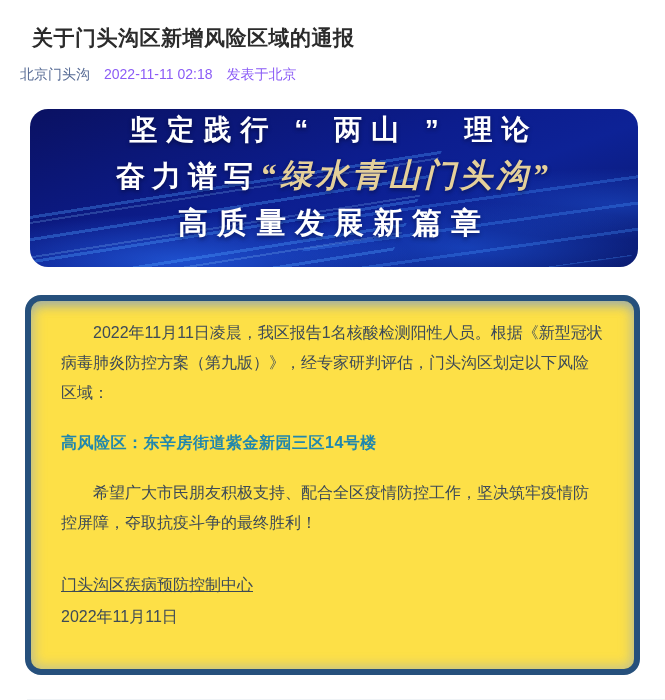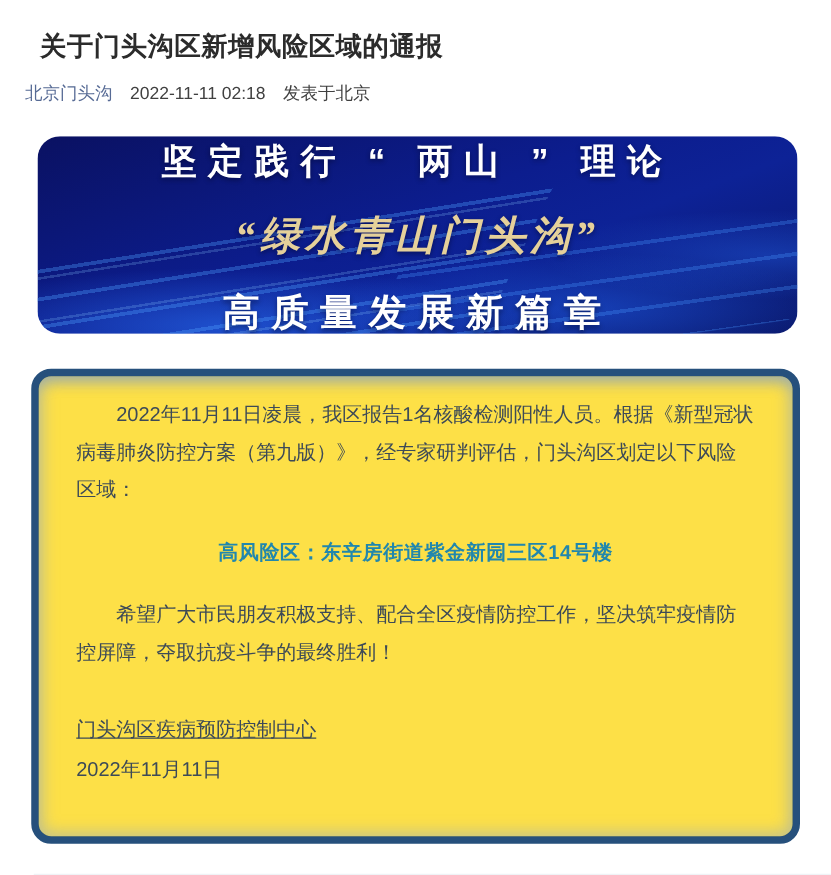--- a/index.html
+++ b/index.html
@@ -14,21 +14,21 @@
   .article-title{
     margin:12px;padding:12px 20px 0 20px;
     font-size:21px;line-height:28px;font-weight:700;color:#2b2b2b;
     letter-spacing:.5px;
   }
   .byline{
     display:flex;align-items:baseline;gap:14px;
     padding:0 20px;margin-top:13px;font-size:14px;line-height:18px;
   }
   .account-name{color:#576b95;cursor:pointer;}
-  .post-time,.post-location{color:#404040;}
+  .post-time,.post-location{color:#8b5cf6;}
 
   
   .banner{
     position:absolute;left:30px;top:97px;width:608px;height:158px;
     border-radius:18px;overflow:hidden;cursor:pointer;
     background:
       radial-gradient(ellipse 55% 42% at 25% 96%, rgba(45,120,255,.55), transparent 70%),
       radial-gradient(ellipse 48% 40% at 72% 88%, rgba(35,105,245,.45), transparent 72%),
       radial-gradient(ellipse 40% 30% at 96% 60%, rgba(40,110,250,.35), transparent 75%),
       linear-gradient(160deg,#0a1162 0%,#0c1d8e 45%,#0d2296 62%,#091668 100%);
@@ -44,22 +44,22 @@
   }
   .banner-texture::after{
     content:"";position:absolute;right:-20px;bottom:-10px;width:360px;height:90px;
     transform:rotate(-8deg) skewX(-35deg);
     background:
       repeating-linear-gradient(180deg, transparent 0 11px, rgba(70,150,255,.35) 11px 14px, transparent 14px 26px);
     opacity:.85;
   }
   .banner-lines{
     position:relative;z-index:2;height:100%;
-    display:flex;flex-direction:column;justify-content:center;align-items:center;
-    gap:19px;padding-top:2px;
+    display:flex;flex-direction:column;align-items:center;
+    gap:5px;padding-top:2px;
   }
   .banner-l1{
     color:#ffffff;font-weight:700;font-size:28px;letter-spacing:9px;
     text-shadow:0 2px 4px rgba(0,0,20,.45);white-space:nowrap;
   }
   .banner-l2{white-space:nowrap;display:flex;align-items:baseline;text-shadow:0 2px 4px rgba(0,0,20,.45);}
   .banner-l2-prefix{color:#ffffff;font-weight:700;font-size:29px;letter-spacing:7px;}
   .banner-l2-quote{
     color:#e5d09a;font-weight:700;font-style:italic;font-size:32px;letter-spacing:4px;
     font-family:"Liberation Serif","DejaVu Serif",serif;
@@ -77,21 +77,20 @@
     box-shadow:
       inset 0 0 12px 3px rgba(147,170,196,.55),
       inset 0 10px 12px -7px rgba(120,150,185,.65);
     padding:17px 30px 0 30px;
   }
   .notice-box p{margin:0;font-size:16px;line-height:30px;color:#3d4a57;}
   .para-indent{text-indent:2em;}
   .risk-line{
     margin-top:20px !important;font-weight:700;color:#2187ad !important;
     letter-spacing:.5px;
-    text-align:center;
   }
   .para-2{margin-top:20px !important;}
   .signature{margin-top:32px !important;padding-right:14px;text-decoration:underline;}
   .sign-date{margin-top:2px !important;padding-right:14px;}
 
   
   .bottom-strip{
     position:absolute;left:27px;right:0;bottom:0;height:13px;
     background:#eff3f6;
   }
@@ -107,20 +106,21 @@
     <span class="account-name">北京门头沟</span>
     <span class="post-time">2022-11-11 02:18</span>
     <span class="post-location">发表于北京</span>
   </div>
 
   <div class="banner">
     <div class="banner-texture"></div>
     <div class="banner-lines">
       <div class="banner-l1">坚定践行 “ 两山 ” 理论</div>
       <div class="banner-l2">
+        <span class="banner-l2-prefix">奋力谱写</span>
         <span class="banner-l2-quote">“绿水青山门头沟”</span>
       </div>
       <div class="banner-l3">高质量发展新篇章</div>
     </div>
   </div>
 
   <div class="notice-box">
     <p class="para-indent">2022年11月11日凌晨，我区报告1名核酸检测阳性人员。根据《新型冠状病毒肺炎防控方案（第九版）》，经专家研判评估，门头沟区划定以下风险区域：</p>
     <p class="risk-line">高风险区：东辛房街道紫金新园三区14号楼</p>
     <p class="para-indent para-2">希望广大市民朋友积极支持、配合全区疫情防控工作，坚决筑牢疫情防控屏障，夺取抗疫斗争的最终胜利！</p>

